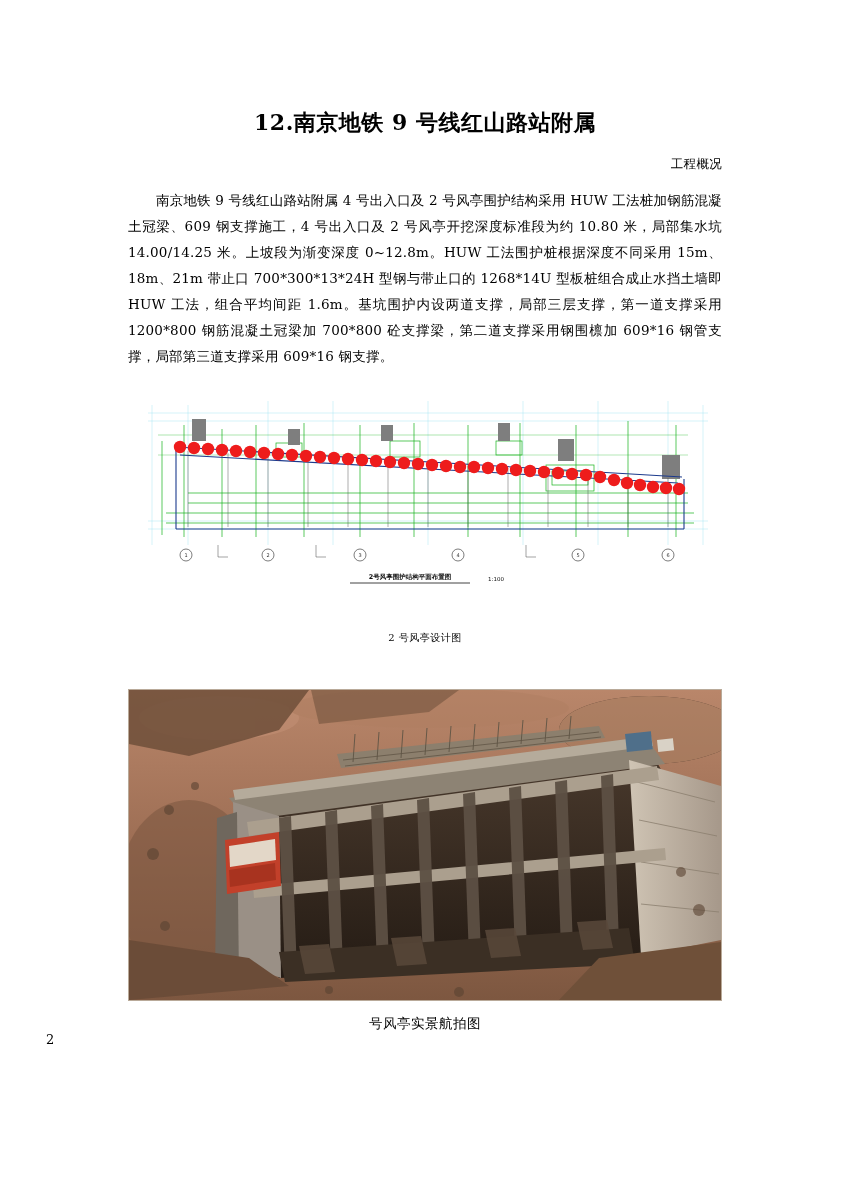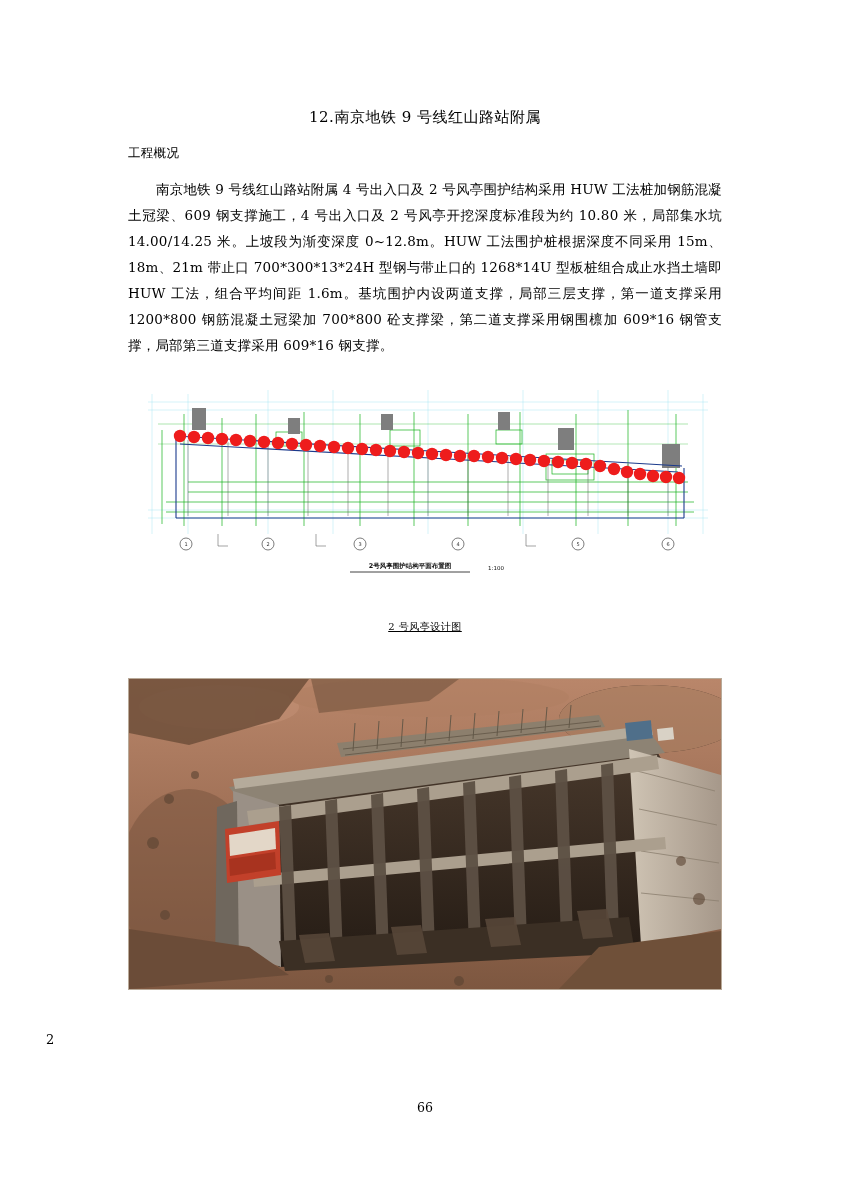--- a/index.html
+++ b/index.html
@@ -25,47 +25,47 @@
   }
   .content {
     position: absolute;
     left: 128px;
     top: 0;
     width: 594px;
   }
   .doc-title {
     margin-top: 108px;
     text-align: center;
-    font-size: 15px;
-    font-weight: normal;
+    font-size: 22px;
+    font-weight: bold;
     letter-spacing: 0.5px;
     font-family: "DejaVu Serif", serif;
   }
   .section-label {
     margin-top: 18px;
     font-size: 12.5px;
     font-family: "DejaVu Sans", sans-serif;
     letter-spacing: 0.3px;
+    text-align: right;
   }
   .body-text {
     font-size: 13.5px;
     line-height: 26px;
     text-align: justify;
     text-justify: inter-ideograph;
     text-indent: 28px;
     font-family: "DejaVu Serif", serif;
     letter-spacing: 0.2px;
   }
 
   
   .fig1-wrap {
     margin-top: 26px;
     width: 594px;
     position: relative;
-    text-decoration: underline;
   }
   .cad {
     position: relative;
     width: 594px;
     height: 210px;
     background: #ffffff;
     overflow: hidden;
   }
   .cad svg { display: block; }
   .fig-caption {
@@ -397,20 +397,20 @@
               <circle cx="66" cy="96" r="4"></circle>
             <circle cx="24" cy="164" r="6"></circle>
               <circle cx="552" cy="182" r="5"></circle>
             <circle cx="570" cy="220" r="6"></circle>
               <circle cx="36" cy="236" r="5"></circle>
             <circle cx="200" cy="300" r="4"></circle>
               <circle cx="330" cy="302" r="5"></circle>
           </g>
         </svg>
       </div>
+      <div class="fig2-caption">号风亭实景航拍图</div>
     </div>
 
   </div>
 
   <div class="page-left-num">2</div>
-  <div class="page-footer">66</div>
 
 </div>
 
 </body></html>

